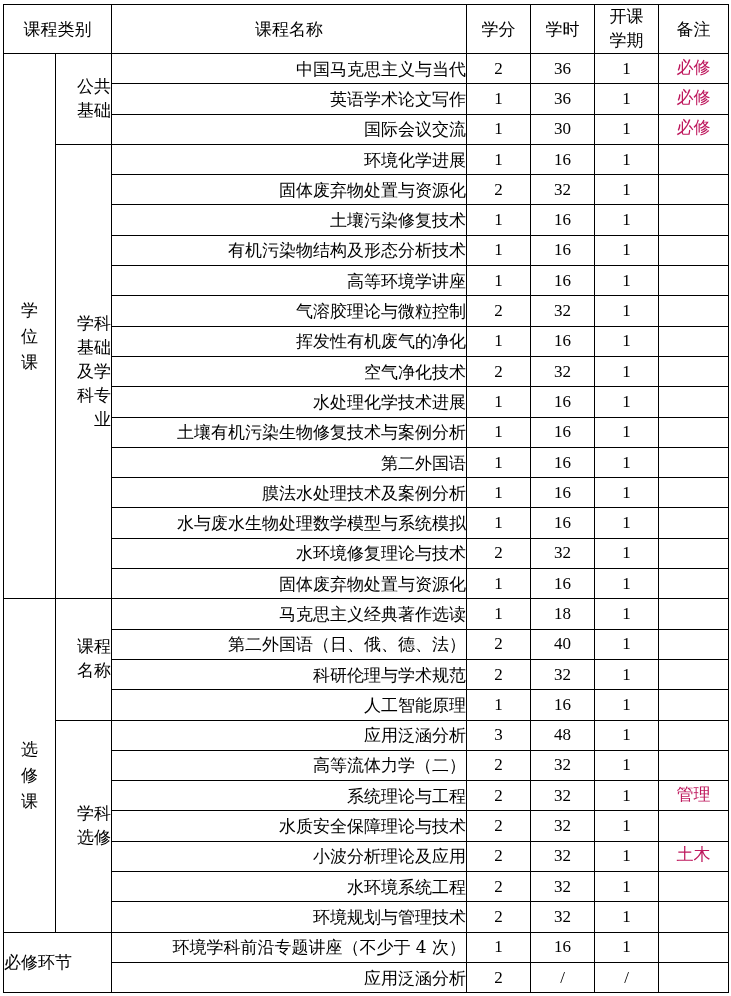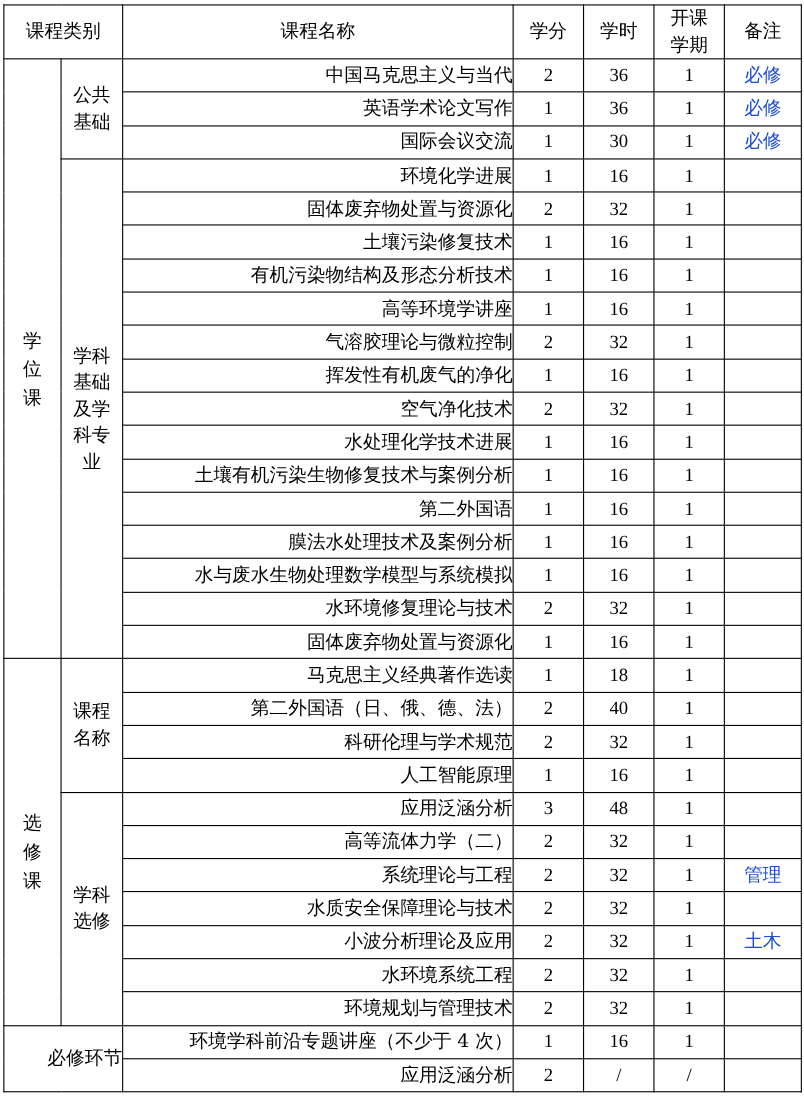--- a/index.html
+++ b/index.html
@@ -25,24 +25,24 @@
   table.curriculum th {
     font-family: "DejaVu Sans", "Liberation Sans", sans-serif;
     font-size: 17px;
     height: 48px;
     text-align: center;
     vertical-align: middle;
   }
   th.wrap { white-space: normal; line-height: 22px; }
   td.name { text-align: right; padding-left: 8px; font-size: 17px; }
   td.num { text-align: center; font-family: "Liberation Serif", serif; font-size: 18px; }
-  td.note { text-align: center; color: #1d4ed8; }
+  td.note { text-align: center; color: #be185d; font-family: Liberation Mono, monospace; }
   td.cat1 { text-align: center; vertical-align: middle; white-space: normal; line-height: 26px; font-size: 17px; }
-  td.cat2 { text-align: center; vertical-align: middle; white-space: normal; line-height: 24px; font-size: 17px; }
-  td.catspan { text-align: right; vertical-align: middle; font-size: 17px; }
+  td.cat2 { text-align: right; vertical-align: middle; white-space: normal; line-height: 24px; font-size: 17px; }
+  td.catspan { text-align: left; vertical-align: middle; font-size: 17px; }
   .vstack { display: inline-block; width: 20px; word-break: break-all; white-space: normal; line-height: 26px; margin-top: 19px; }
   .vstack2 { display: inline-block; width: 36px; word-break: break-all; white-space: normal; line-height: 24px; font-family: Liberation Serif, serif; }
 </style>
 </head>
 <body>
 
 <table class="curriculum">
   <colgroup>
     <col style="width:52px">
       <col style="width:56px">

